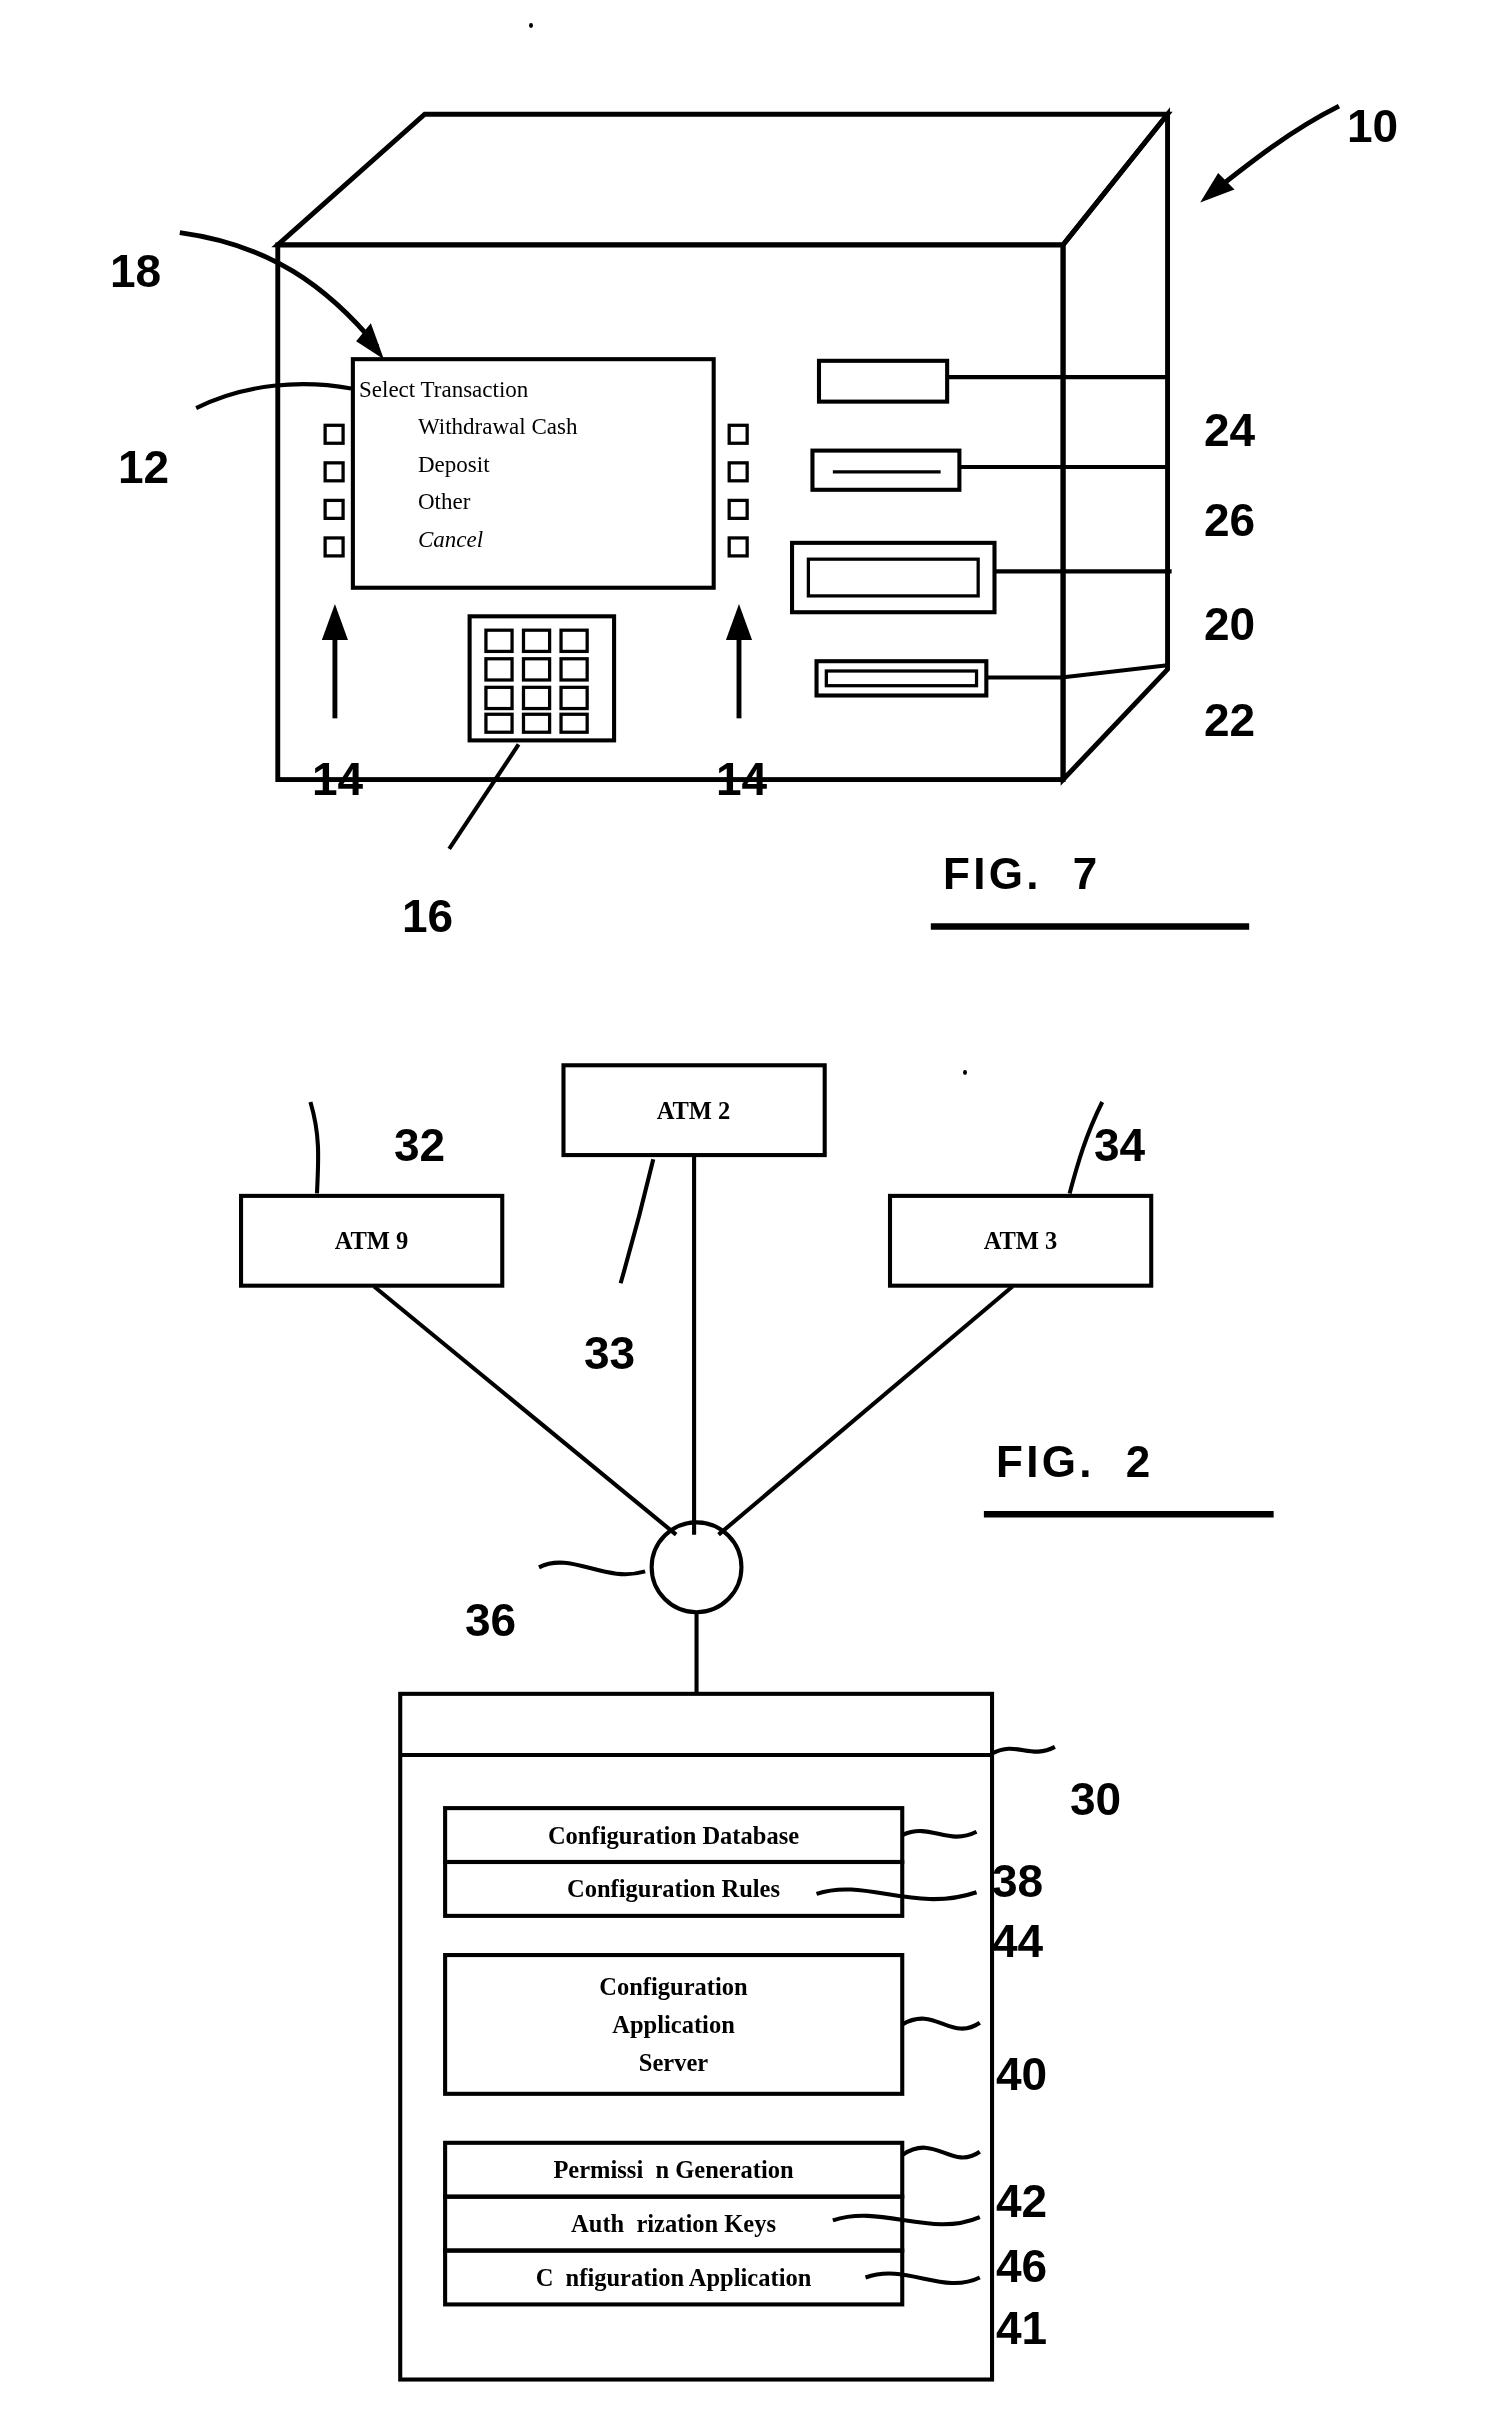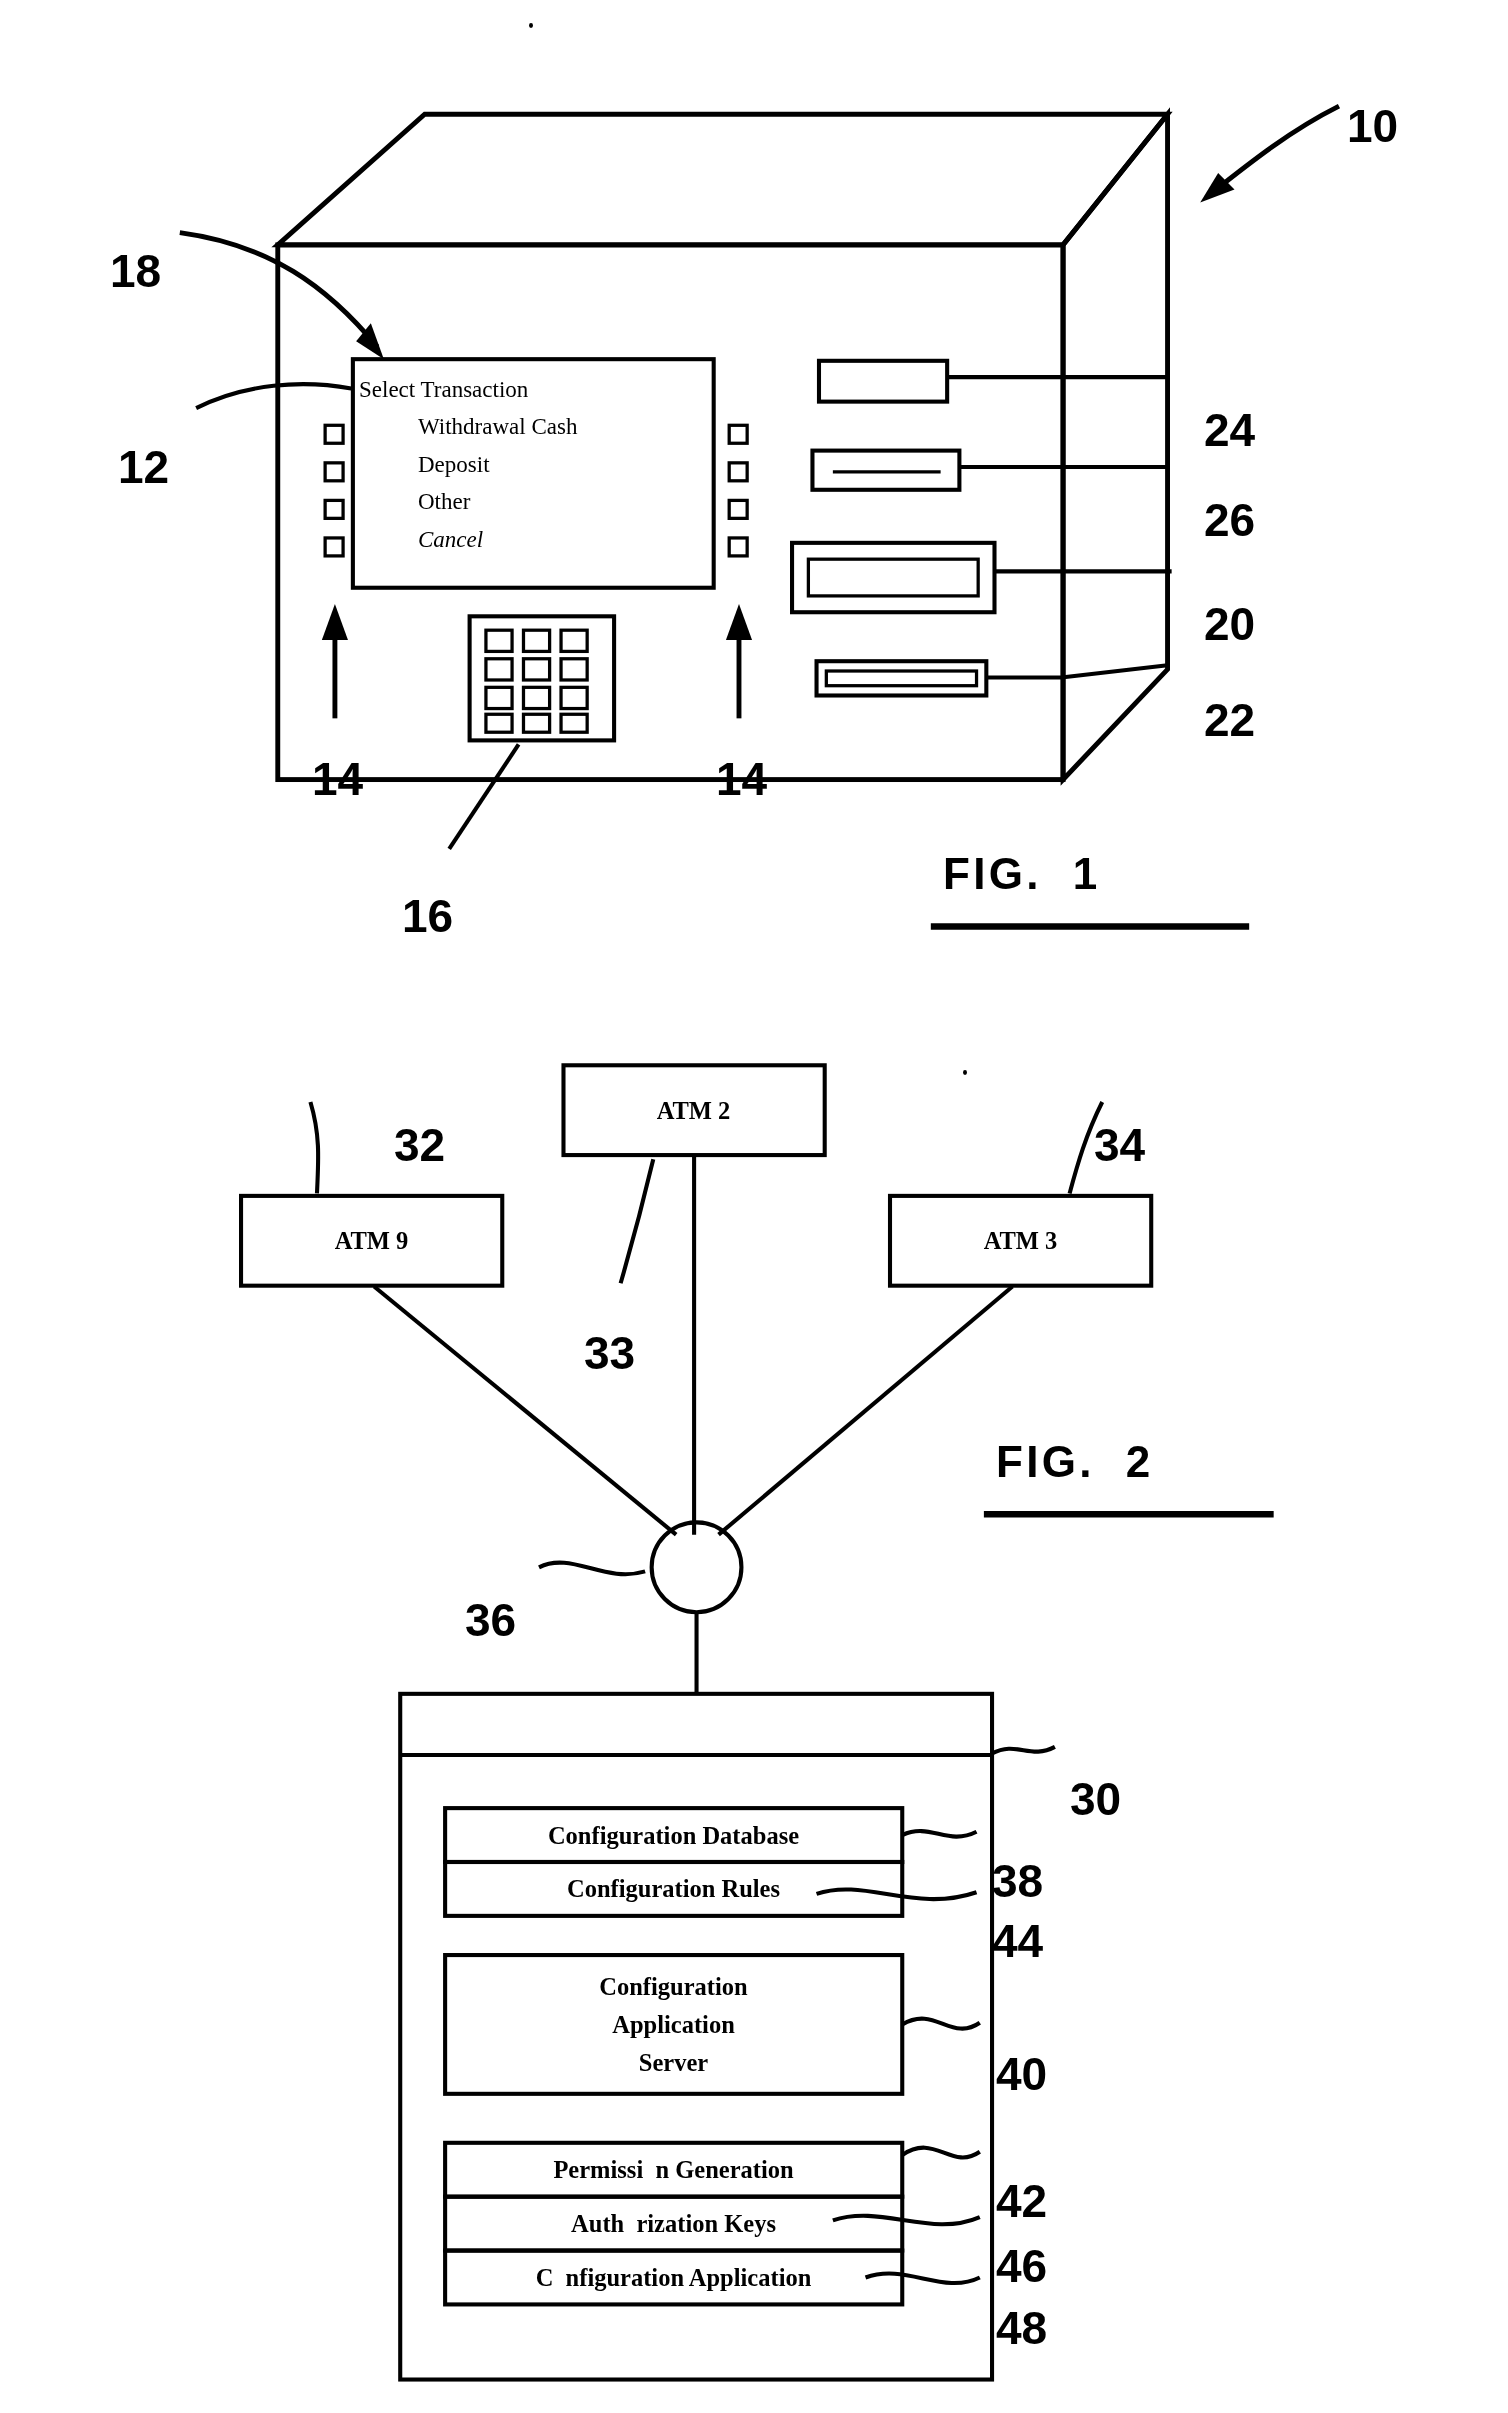--- a/index.html
+++ b/index.html
@@ -222,21 +222,21 @@
   <div class="lbl ref" style="left:110px; top:196px;">18</div>
   <div class="lbl ref" style="left:118px; top:392px;">12</div>
   <div class="lbl ref" style="left:312px; top:704px;">14</div>
   <div class="lbl ref" style="left:716px; top:704px;">14</div>
   <div class="lbl ref" style="left:402px; top:841px;">16</div>
   <div class="lbl ref" style="left:1204px; top:355px;">24</div>
   <div class="lbl ref" style="left:1204px; top:445px;">26</div>
   <div class="lbl ref" style="left:1204px; top:549px;">20</div>
   <div class="lbl ref" style="left:1204px; top:645px;">22</div>
 
-  <div class="lbl figlabel" style="left:943px; top:849px;">FIG.  1</div>
+  <div class="lbl figlabel" style="left:943px; top:849px;">FIG.  7</div>
 
   <div class="lbl boxtxt" style="left:241px; top:1227px; width:261px;">ATM 9</div>
   <div class="lbl boxtxt" style="left:563px; top:1097px; width:261px;">ATM 2</div>
   <div class="lbl boxtxt" style="left:890px; top:1227px; width:261px;">ATM 3</div>
 
   <div class="lbl ref" style="left:394px; top:1070px;">32</div>
   <div class="lbl ref" style="left:584px; top:1278px;">33</div>
   <div class="lbl ref" style="left:1094px; top:1070px;">34</div>
   <div class="lbl ref" style="left:465px; top:1545px;">36</div>
 
@@ -255,16 +255,16 @@
 Server</div>
   <div class="lbl ref" style="left:996px; top:1999px;">40</div>
 
   <div class="lbl boxtxt" style="left:445px; top:2156px; width:457px;">Permissi  n Generation</div>
   <div class="lbl ref" style="left:996px; top:2126px;">42</div>
 
   <div class="lbl boxtxt" style="left:445px; top:2210px; width:457px;">Auth  rization Keys</div>
   <div class="lbl ref" style="left:996px; top:2191px;">46</div>
 
   <div class="lbl boxtxt" style="left:445px; top:2264px; width:457px;">C  nfiguration Application</div>
-  <div class="lbl ref" style="left:996px; top:2253px;">48</div>
+  <div class="lbl ref" style="left:996px; top:2253px;">41</div>
 
 </div>
 
 
 </body></html>

